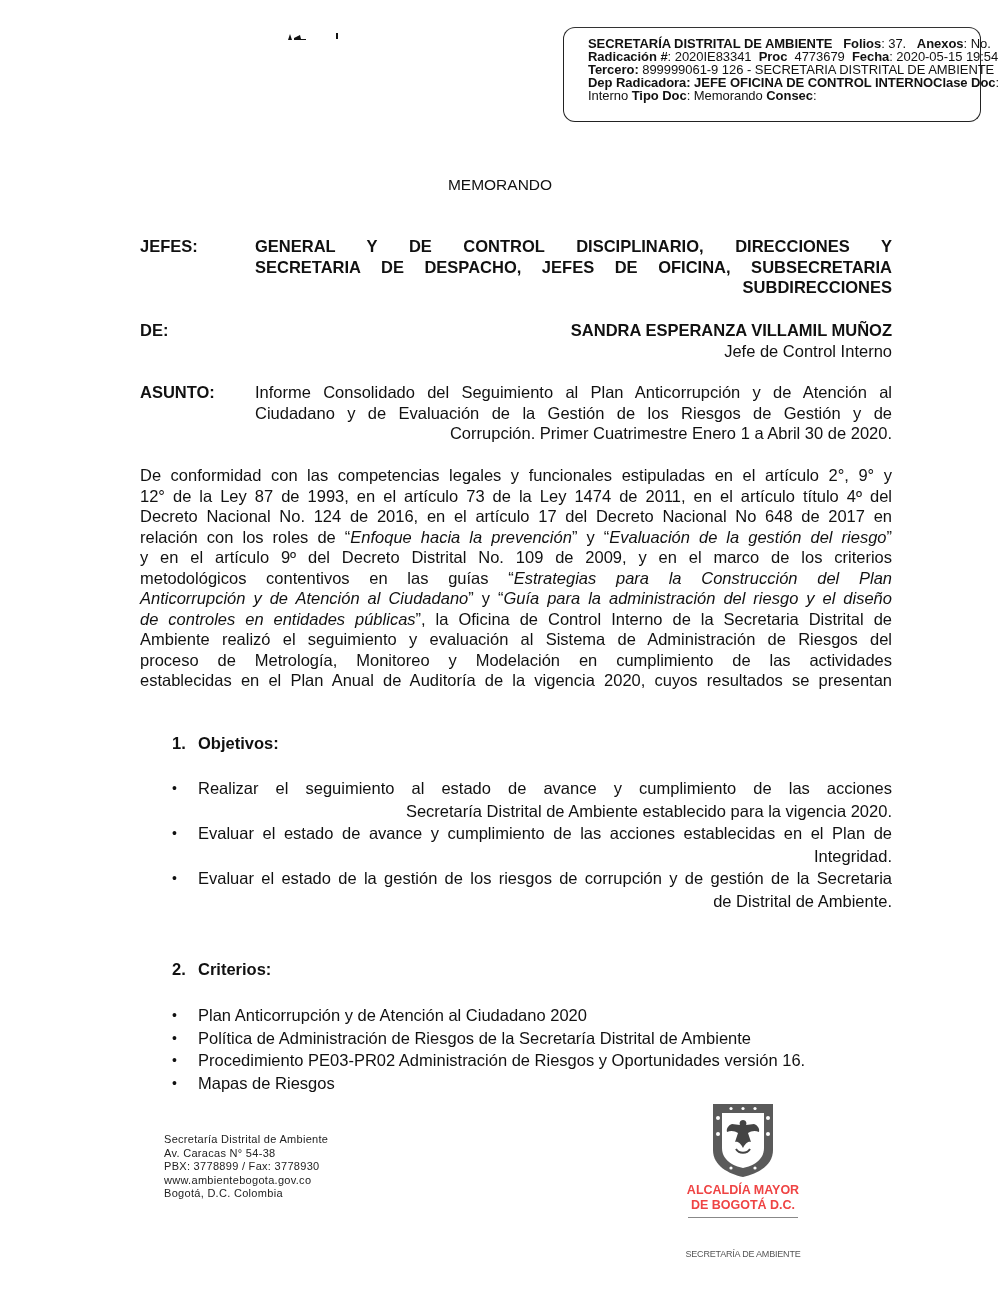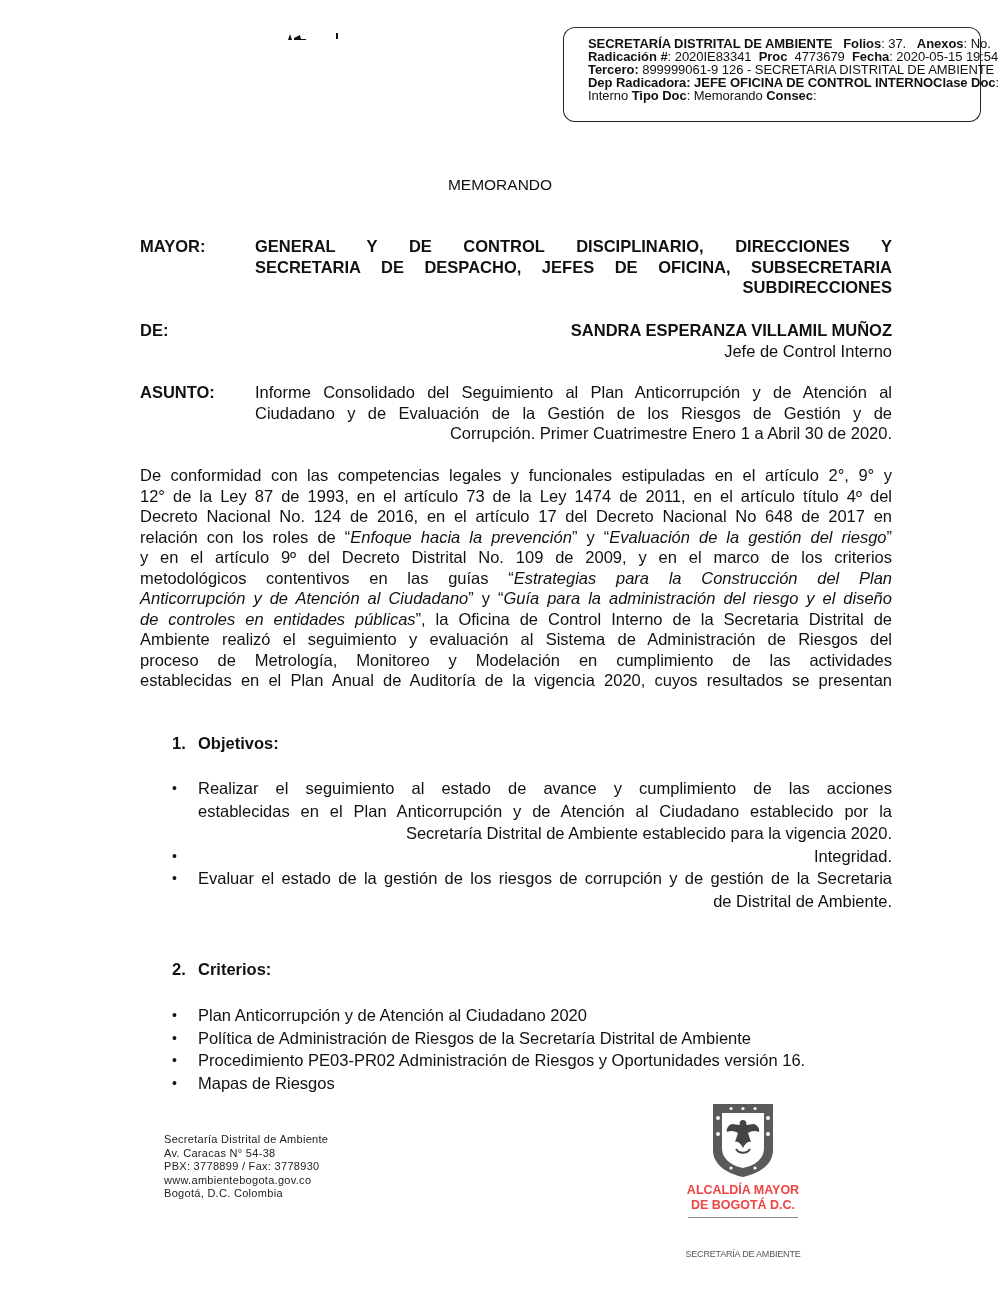--- a/index.html
+++ b/index.html
@@ -106,21 +106,21 @@
   <div class="ln">
     <b>Dep Radicadora: JEFE OFICINA DE CONTROL INTERNOClase Doc</b><span>:</span>
   </div>
   <div class="ln">
     <span>Interno </span><b>Tipo Doc</b><span>:  Memorando  </span><b>Consec</b><span>:</span>
   </div>
 </div>
 
 <div class="abs doc-title">MEMORANDO</div>
 
-<div class="abs label" style="top:236px;">MAYOR:</div>
+<div class="abs label" style="top:236px;">JEFES:</div>
 <div class="abs field bold" style="top:236px;">
   <span class="just-line">GENERAL Y DE CONTROL DISCIPLINARIO, DIRECCIONES Y</span>
   <span class="just-line">SECRETARIA DE DESPACHO, JEFES DE OFICINA, SUBSECRETARIA</span>
   <span class="last-line">SUBDIRECCIONES</span>
 </div>
 
 <div class="abs label" style="top:320px;">DE:</div>
 <div class="abs field" style="top:320px;">
   <span class="last-line" style="font-weight:bold;">SANDRA ESPERANZA VILLAMIL MUÑOZ</span>
   <span class="last-line">Jefe de Control Interno</span>
@@ -148,25 +148,25 @@
 </div>
 
 <div class="abs section-h" style="top:733px;">
   <span class="num">1.</span><span>Objetivos:</span>
 </div>
 
 <div class="abs bullets" style="top:777px;">
   <div class="bullet">
     <span class="dot">•</span>
     <span class="just-line">Realizar el seguimiento al estado de avance y cumplimiento de las acciones</span>
-    <span class="just-line">establecidas en el Plan Anticorrupción y de Atención al Ciudadano establecido por la</span>
     <span class="last-line">Secretaría Distrital de Ambiente establecido para la vigencia 2020.</span>
   </div>
   <div class="bullet">
     <span class="dot">•</span>
+    <span class="just-line">Evaluar el estado de avance y cumplimiento de las acciones establecidas en el Plan de</span>
     <span class="last-line">Integridad.</span>
   </div>
   <div class="bullet">
     <span class="dot">•</span>
     <span class="just-line">Evaluar el estado de la gestión de los riesgos de corrupción y de gestión de la Secretaria</span>
     <span class="last-line">de Distrital de Ambiente.</span>
   </div>
 </div>
 
 <div class="abs section-h" style="top:959px;">

